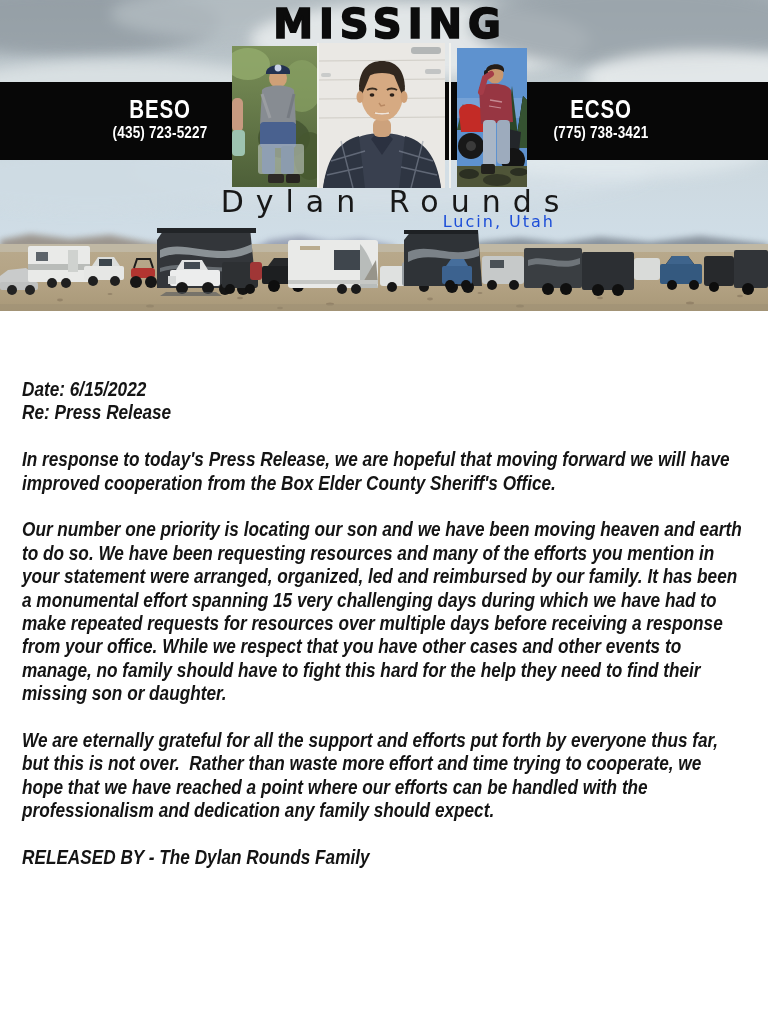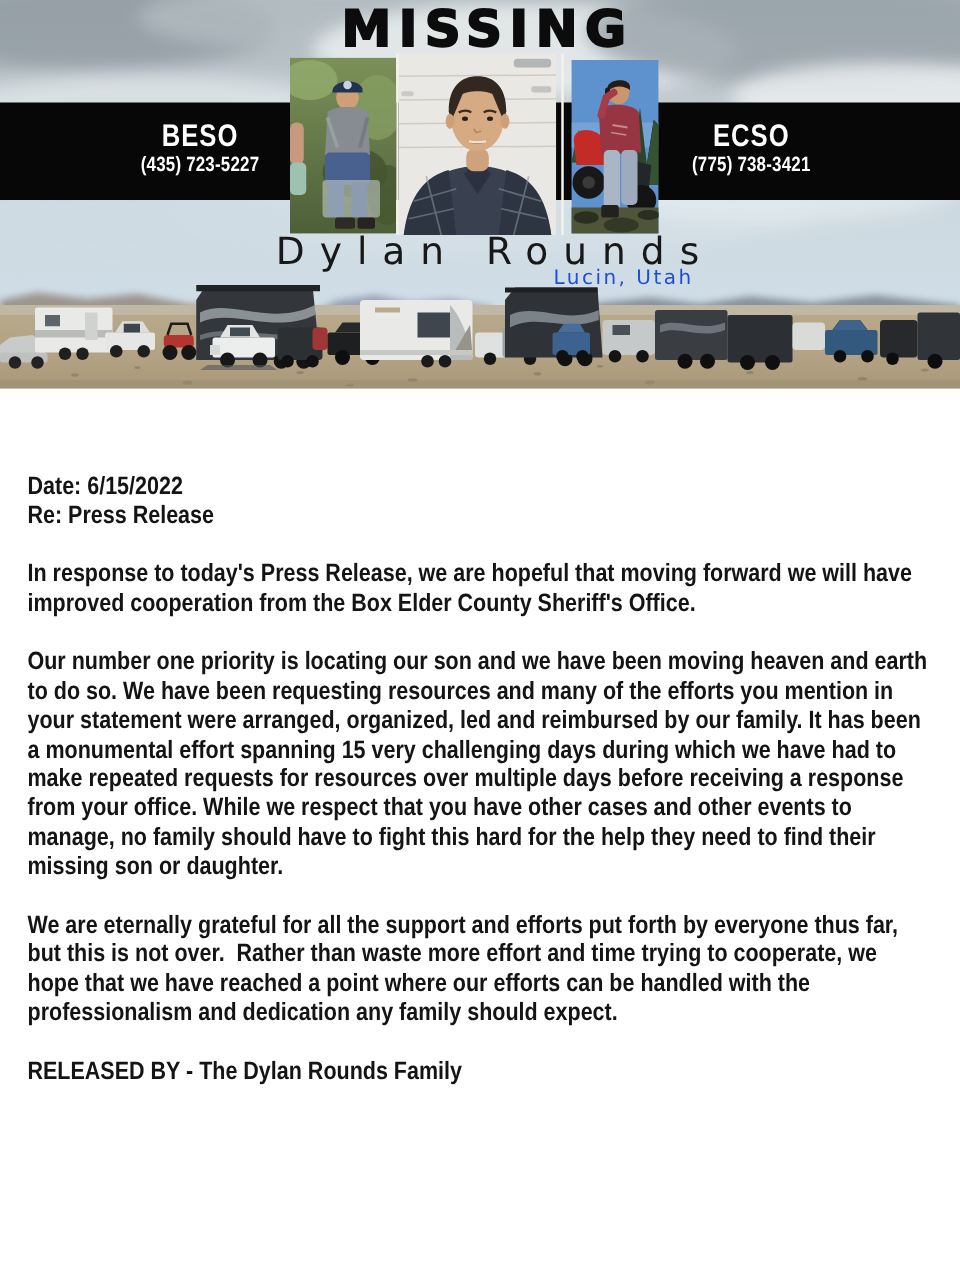--- a/index.html
+++ b/index.html
@@ -41,21 +41,21 @@
     font-family:"DejaVu Sans",sans-serif;font-weight:400;font-size:30px;
     letter-spacing:12px;padding-left:12px;color:#181818;
   }
   .person-loc{
     position:absolute;top:212px;right:213px;
     font-family:"DejaVu Sans",sans-serif;font-weight:400;font-size:16px;
     letter-spacing:2px;color:#1d4ed8;
   }
 
   
-  .letter{position:absolute;left:0;top:311px;width:768px;height:713px;background:#ffffff;}
+  .letter{position:absolute;left:0;top:311px;width:768px;height:713px;background:#ffffff;font-style:italic;}
   .letter-inner{
     margin:67px 0 0 22px;width:840px;
     transform:scaleX(0.86);transform-origin:0 0;
     font-size:20px;font-weight:700;line-height:23.4px;color:#141414;
     letter-spacing:0;
   }
   .letter-inner p,.letter-inner div{margin:0;white-space:pre-wrap;}
   .letter-inner p{margin:0 0 23.4px 0;}
   .gap-after{margin-bottom:23.4px !important;}
 </style>

